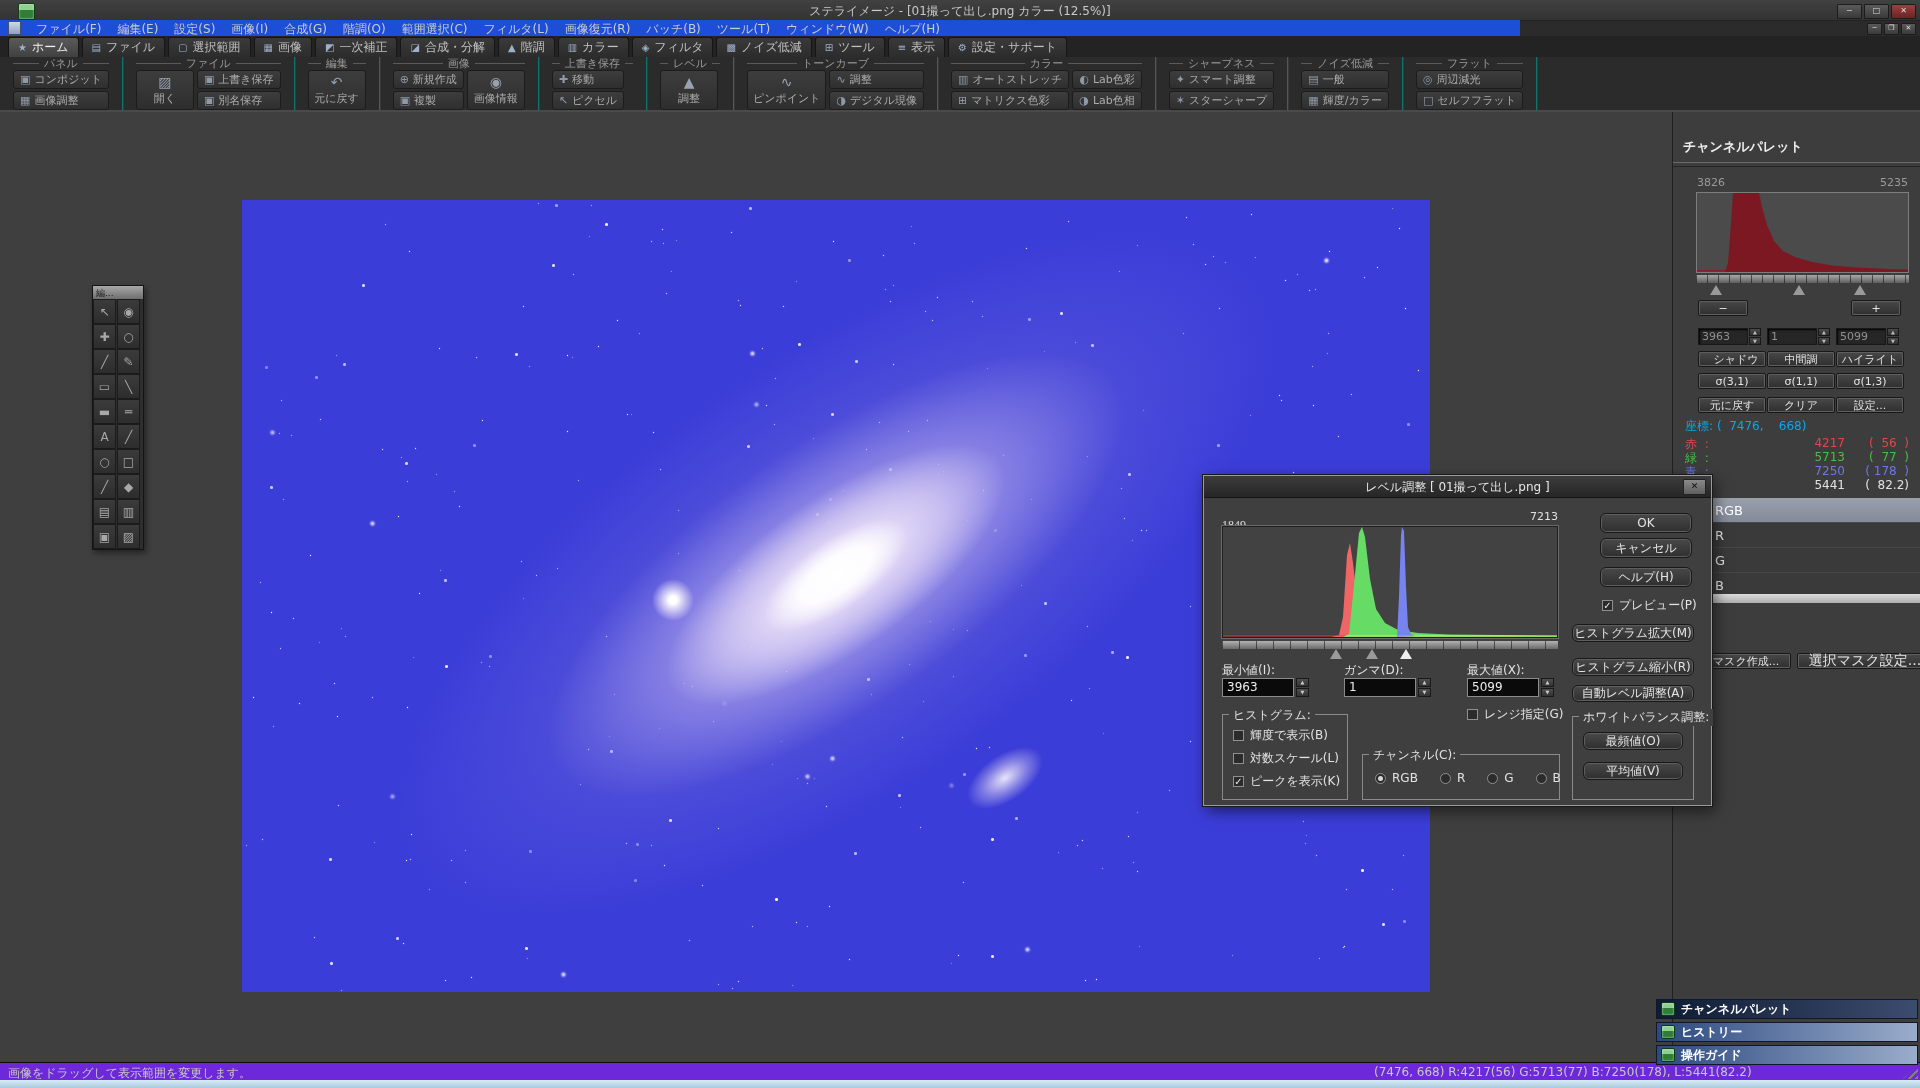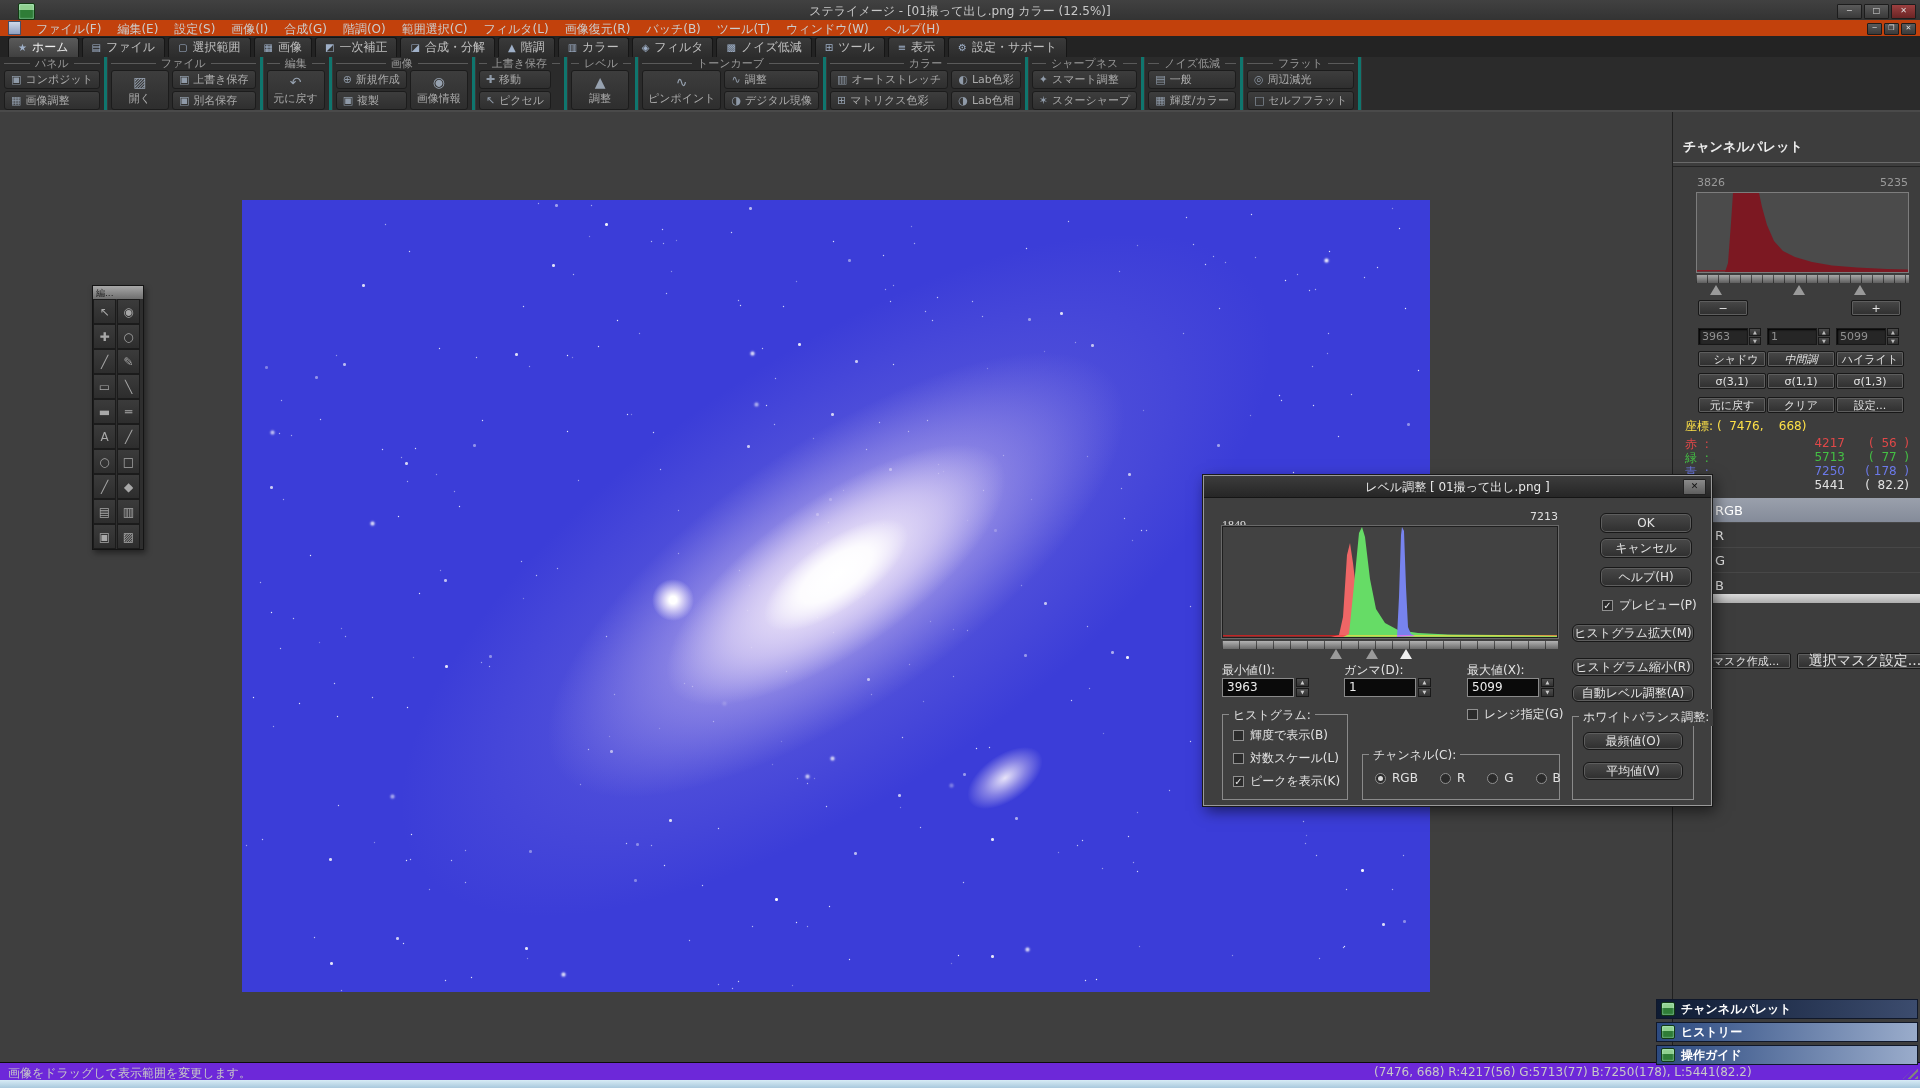--- a/index.html
+++ b/index.html
@@ -12,41 +12,41 @@
   #title-text{position:absolute;left:0;right:0;top:3px;text-align:center;color:#c8c8c8;font-size:12px;}
   .si-icon{display:inline-block;width:15px;height:15px;border:1px solid #123a12;border-radius:2px;
     background:linear-gradient(#8fd08f 0 40%,#2f7d37 40% 100%);box-shadow:inset 0 0 2px #cfe;}
   #app-icon{position:absolute;left:18px;top:3px;}
   .winbtns{position:absolute;display:flex;gap:2px;}
   #title-winbtns{right:4px;top:4px;}
   .winbtn{width:23px;height:13px;background:linear-gradient(#5a5a5a,#3a3a3a);border:1px solid #1c1c1c;
     color:#ddd;font-size:8px;line-height:11px;text-align:center;border-radius:1px;}
   .winbtn.close{background:linear-gradient(#9c4040,#6a2424);}
   
-  #menubar{position:absolute;left:0;top:20px;width:1920px;height:16px;background:#c2410c;
+  #menubar{position:absolute;left:0;top:20px;width:1520px;height:16px;background:#1d4ed8;
     display:flex;align-items:center;border-bottom:1px solid #1f1f1f;}
   #doc-icon{width:11px;height:12px;margin:0 7px 0 8px;background:linear-gradient(#cfd8e8,#8fa0c0);
     border:1px solid #44506a;}
   .menu-item{color:#cccccc;font-size:12px;padding:0 8px;white-space:nowrap;}
   #mdi-winbtns{right:4px;top:23px;}
   .winbtn.small{width:13px;height:10px;font-size:7px;line-height:8px;}
 
   
   #tabrow{position:absolute;left:0;top:36px;width:1920px;height:21px;background:#232323;
     display:flex;align-items:flex-end;padding-left:8px;box-sizing:border-box;}
   .tab{display:flex;align-items:center;gap:5px;height:19px;padding:0 9px;margin-right:3px;
     background:linear-gradient(#3a3a3a,#2c2c2c);border:1px solid #161616;border-bottom:none;
     border-radius:3px 3px 0 0;color:#c0c0c0;font-size:12px;white-space:nowrap;}
   .tab.selected{background:linear-gradient(#5a5a5a,#404040);color:#f0f0f0;}
   .tab .ticon{font-size:10px;color:#9fb0c8;}
 
   
   #ribbon{position:absolute;left:0;top:57px;width:1920px;height:55px;background:#2b2b2b;
     display:flex;align-items:stretch;border-bottom:2px solid #4a4a4a;box-sizing:border-box;}
-  .rgroup{display:flex;flex-direction:column;padding:0 4px;border-right:3px solid #0f766e;
+  .rgroup{display:flex;flex-direction:column;padding:0 13px;border-right:1px solid #0f766e;
     box-shadow:1px 0 0 #383838;}
   .rtitle{display:flex;align-items:center;gap:5px;height:13px;color:#9a9a9a;font-size:11px;white-space:nowrap;}
   .rtitle .tline{flex:1;height:1px;background:#5a5a5a;min-width:8px;}
   .rbody{display:flex;gap:3px;align-items:stretch;height:40px;}
   .rcol{display:flex;flex-direction:column;gap:2px;justify-content:flex-start;}
   .rbtn{display:flex;align-items:center;gap:4px;height:17px;padding:0 6px;
     background:linear-gradient(#3d3d3d,#2f2f2f);border:1px solid #1c1c1c;border-radius:3px;
     color:#ababab;font-size:11px;white-space:nowrap;}
   .rbtn .ricon{font-size:11px;color:#8f9aa8;}
   .rbtn-tall{display:flex;flex-direction:column;align-items:center;justify-content:center;gap:1px;
@@ -99,21 +99,21 @@
     box-shadow:inset 0 0 0 1px #5e5e5e;color:#e4e4e4;font-size:11px;display:flex;align-items:center;justify-content:center;
     box-sizing:border-box;white-space:nowrap;}
   #cp-minus{left:25px;}#cp-plus{left:178px;}
   .spinfield{position:absolute;height:17px;display:flex;}
   .spinfield .val{width:50px;height:17px;background:#262626;border:1px solid #181818;
     box-shadow:inset 1px 1px 2px #000;color:#909090;font-size:11px;padding:1px 3px;box-sizing:border-box;}
   .spinfield .spin{width:12px;height:17px;margin-left:1px;display:flex;flex-direction:column;gap:1px;}
   .spinfield .spin i{flex:1;background:linear-gradient(#4a4a4a,#303030);border:1px solid #181818;
     font-style:normal;font-size:5px;color:#bbb;text-align:center;line-height:6px;}
   .cpbtn{position:absolute;width:68px;height:16px;font-size:11px;}
-  #cp-coord{position:absolute;left:12px;top:306px;color:#fde047;font-size:12px;white-space:pre;}
+  #cp-coord{position:absolute;left:12px;top:306px;color:#0ea5e9;font-size:12px;white-space:pre;}
   .cp-info{position:absolute;left:12px;width:224px;font-size:12px;white-space:pre;display:flex;}
   .cp-info .lab{width:46px;}
   .cp-info .v{flex:1;text-align:right;}
   .cp-info .p{width:64px;text-align:right;}
   #cp-channels{position:absolute;left:0;top:386px;width:248px;}
   .ch-row{height:24px;display:flex;align-items:center;gap:10px;padding-left:8px;
     background:#3a3a3a;border-bottom:1px solid #474747;color:#e4e4e4;font-size:13px;}
   .ch-row.selected{background:linear-gradient(#9aa0ac,#848b99);color:#ffffff;}
   .ch-thumb{width:22px;height:20px;border:1px solid #1a1a1a;background:#262626;}
   .ch-row.selected .ch-thumb{background:
@@ -590,21 +590,21 @@
     </div>
     <div class="spinfield" style="left:163px;top:216px;">
       <div class="val">5099</div>
       <div class="spin">
           <i>▲</i>
           <i>▼</i>
         </div>
     </div>
 
     <div class="cpbtn dbtn" style="left:25px;top:239px;padding-left:8px;">シャドウ</div>
-    <div class="cpbtn dbtn" style="left:94px;top:239px;font-style:italic;">中間調</div>
+    <div class="cpbtn dbtn" style="left:94px;top:239px;">中間調</div>
     <div class="cpbtn dbtn" style="left:163px;top:239px;">ハイライト</div>
     <div class="cpbtn dbtn" style="left:25px;top:261px;">σ(3,1)</div>
     <div class="cpbtn dbtn" style="left:94px;top:261px;">σ(1,1)</div>
     <div class="cpbtn dbtn" style="left:163px;top:261px;">σ(1,3)</div>
     <div class="cpbtn dbtn" style="left:25px;top:285px;">元に戻す</div>
     <div class="cpbtn dbtn" style="left:94px;top:285px;">クリア</div>
     <div class="cpbtn dbtn" style="left:163px;top:285px;">設定...</div>
 
     <div id="cp-coord"><span>座標:</span> <span>(  7476,    668)</span></div>
     <div id="cp-info-rows">

